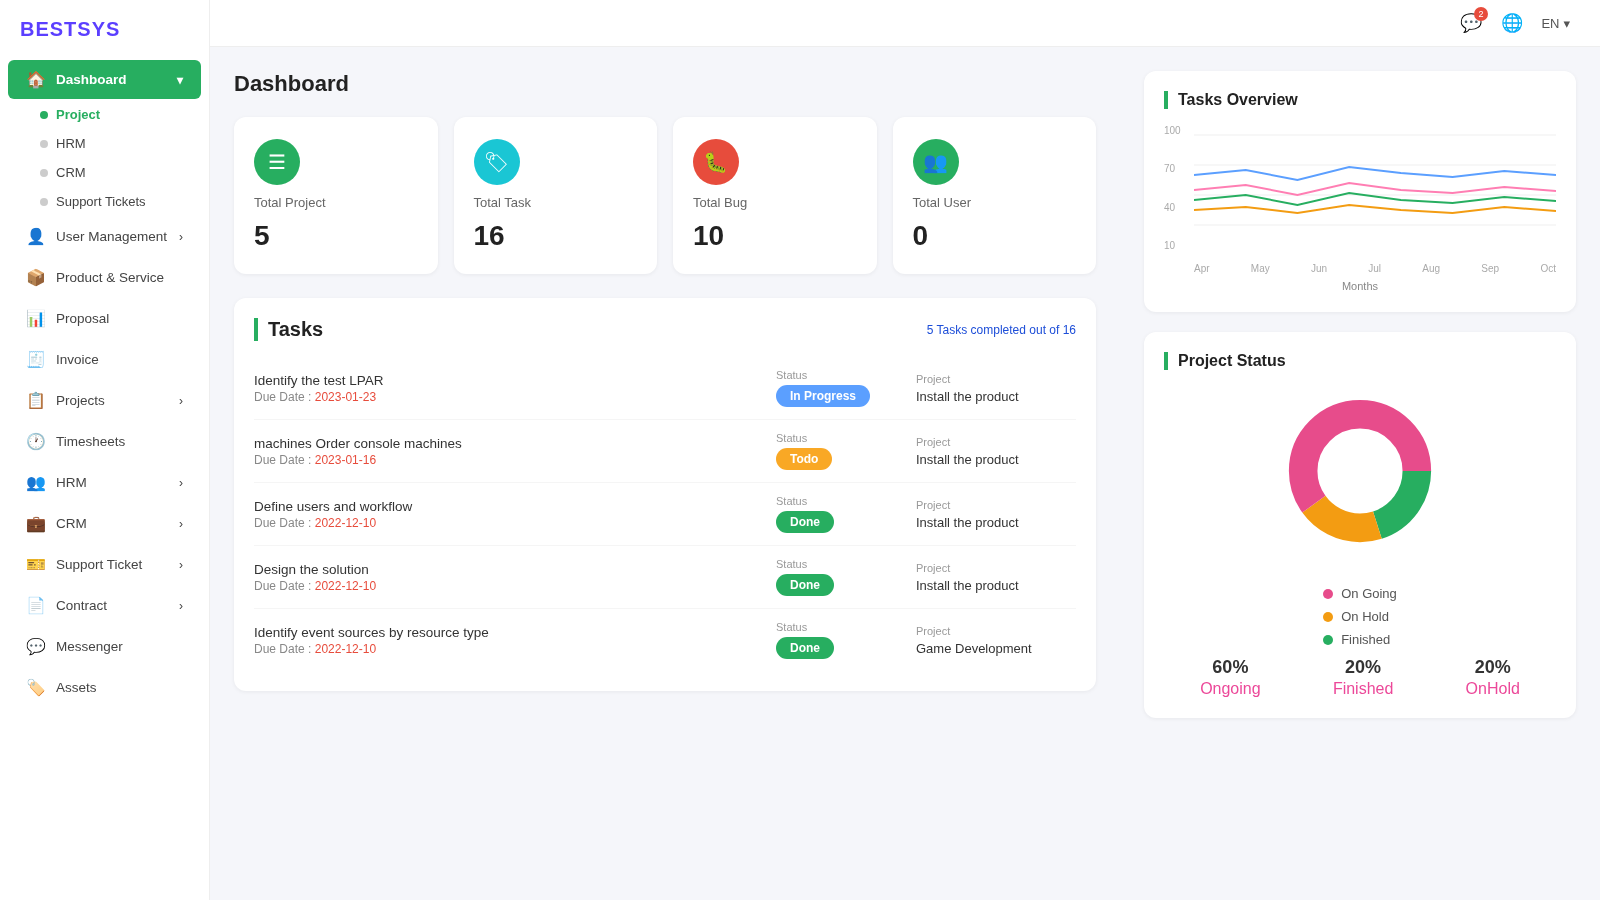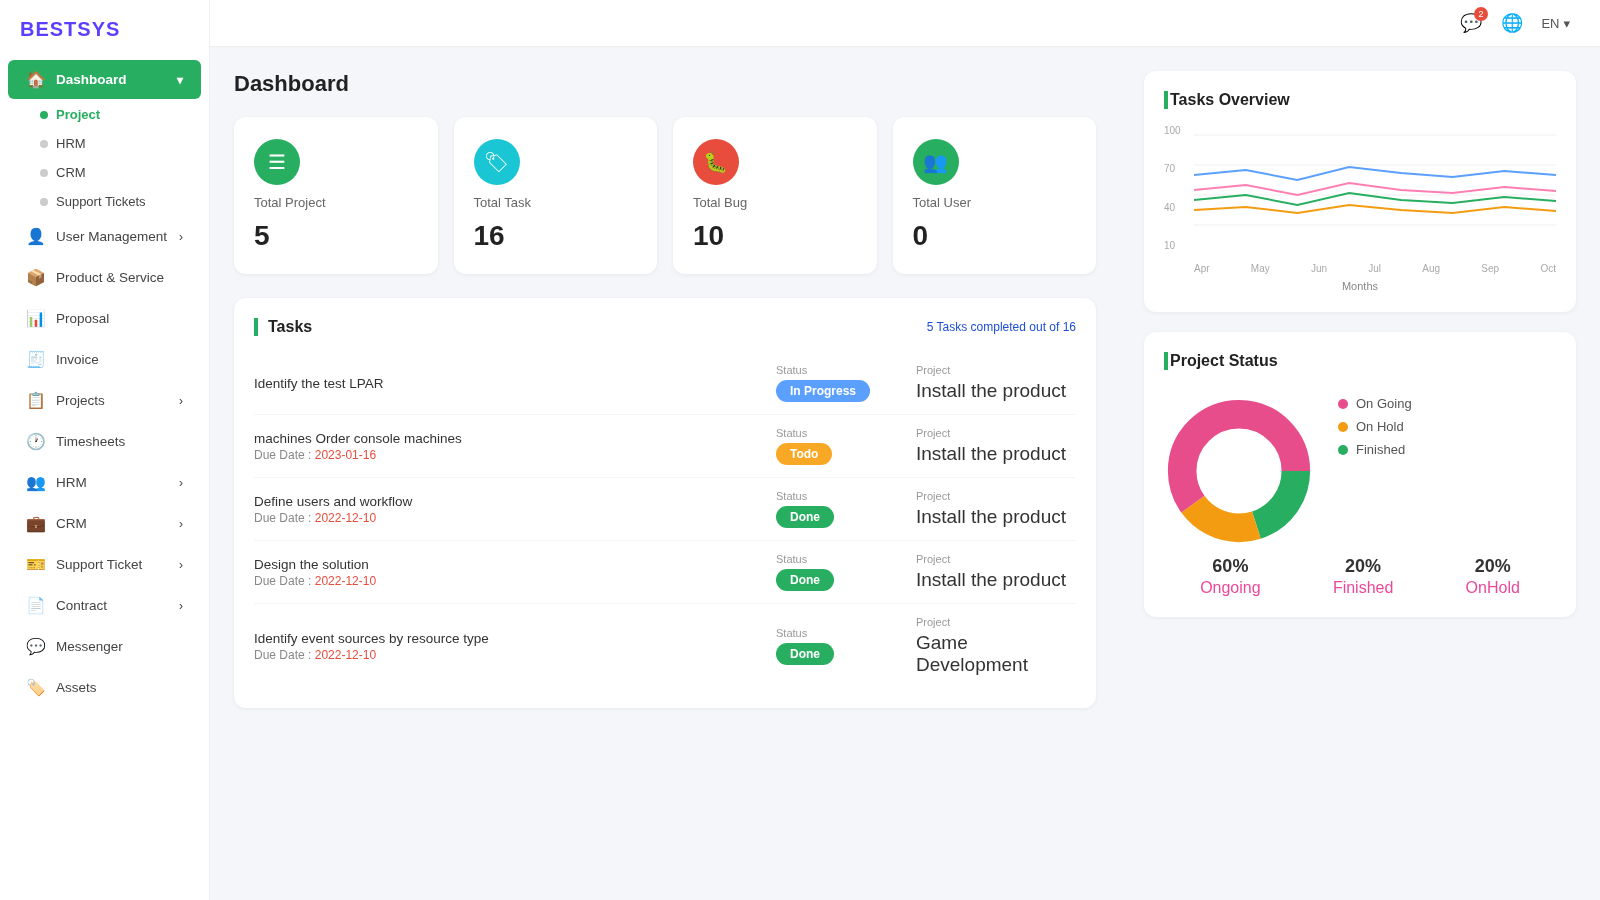--- a/index.html
+++ b/index.html
@@ -129,21 +129,21 @@
       padding: 20px;
       box-shadow: 0 1px 4px rgba(0,0,0,0.06);
     }
     .tasks-header {
       display: flex;
       align-items: center;
       justify-content: space-between;
       margin-bottom: 16px;
     }
     .tasks-title {
-      font-size: 16px;
+      font-size: 20px;
       font-weight: 700;
       color: #222;
       border-left: 4px solid #27ae60;
       padding-left: 10px;
     }
     .tasks-summary { font-size: 12px; color: #1d4ed8; }
 
     .task-row {
       display: flex;
       align-items: center;
@@ -164,37 +164,37 @@
       border-radius: 20px;
       font-size: 12px;
       font-weight: 600;
       color: #fff;
     }
     .status-inprogress { background: #5b9fff; }
     .status-todo { background: #f9a825; }
     .status-done { background: #27ae60; }
     .task-project { width: 160px; }
     .task-project-label { font-size: 11px; color: #999; margin-bottom: 4px; }
-    .task-project-name { font-size: 19px; color: #333; font-weight: 500; }
+    .task-project-name { font-size: 13px; color: #333; font-weight: 500; }
 
     
     .panel-card {
       background: #fff;
       border-radius: 12px;
       padding: 20px;
       box-shadow: 0 1px 4px rgba(0,0,0,0.06);
       margin-bottom: 20px;
     }
     .panel-card-title {
       font-size: 16px;
       font-weight: 700;
       color: #222;
       margin-bottom: 16px;
       border-left: 4px solid #27ae60;
-      padding-left: 2px;
+      padding-left: 10px;
     }
 
     
     .chart-area {
       position: relative;
       height: 130px;
       margin-bottom: 8px;
     }
     .chart-y-labels {
       position: absolute;
@@ -216,23 +216,24 @@
       font-size: 10px;
       color: #aaa;
       margin-left: 30px;
       margin-top: 4px;
     }
     .chart-xlabel { font-size: 11px; color: #888; text-align: center; margin-top: 6px; }
 
     
     .donut-area {
       display: flex;
-      align-items: flex-start;
-      gap: 24px;
+      align-items: center;
+      gap: 40px;
       padding: 10px 0;
+      flex-direction: column;
     }
     .donut-svg { flex-shrink: 0; }
     .legend { display: flex; flex-direction: column; gap: 8px; }
     .legend-item { display: flex; align-items: center; gap: 8px; font-size: 13px; color: #555; }
     .legend-dot { width: 10px; height: 10px; border-radius: 50%; flex-shrink: 0; }
     .donut-stats {
       display: flex;
       justify-content: space-around;
     }
     .donut-stat { text-align: center; }
@@ -368,20 +369,21 @@
       <div class="tasks-card">
         <div class="tasks-header">
           <div class="tasks-title">Tasks</div>
           <div class="tasks-summary">5 Tasks completed out of 16</div>
         </div>
 
         <div id="tasks-list">
             <div class="task-row">
       <div class="task-info">
         <div class="task-name">Identify the test LPAR</div>
+        <div class="task-due">Due Date : <span>2023-01-23</span></div>
       </div>
       <div class="task-status">
         <div class="task-status-label">Status</div>
         <span class="status-badge status-inprogress">In Progress</span>
       </div>
       <div class="task-project">
         <div class="task-project-label">Project</div>
         <div class="task-project-name">Install the product</div>
       </div>
     </div>

